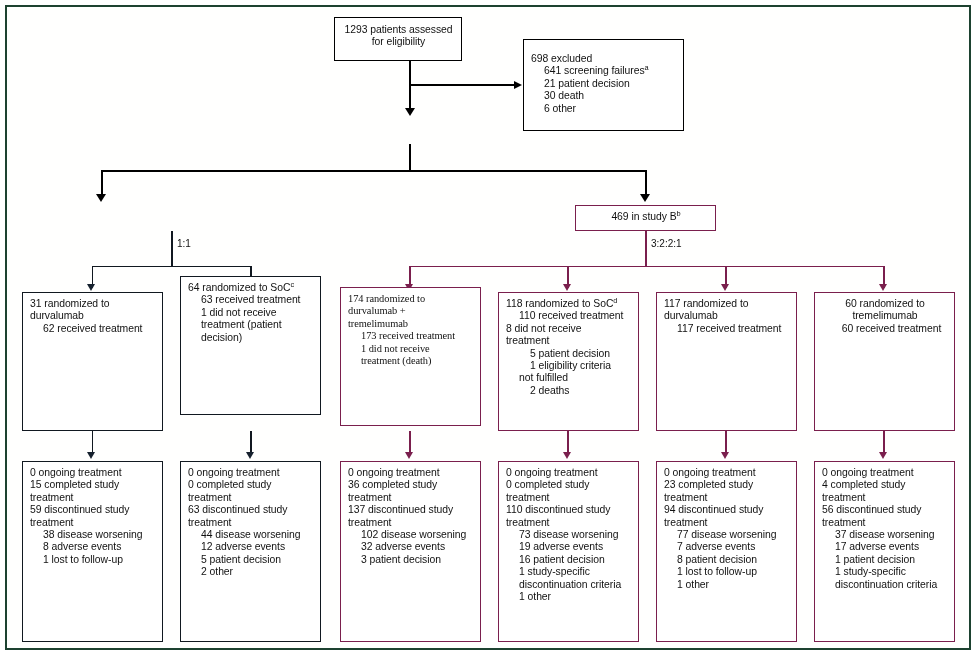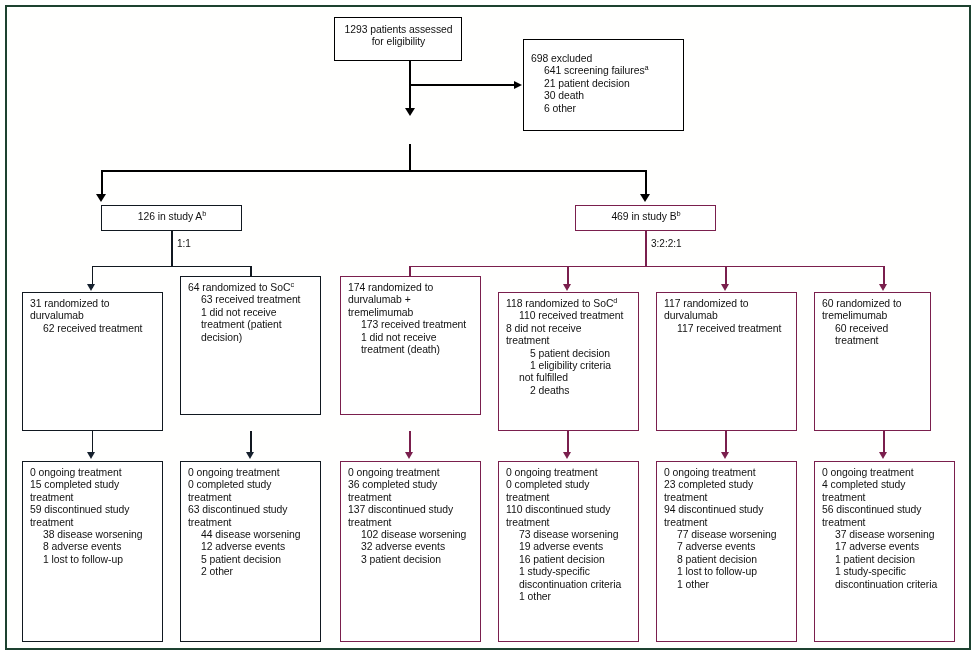--- a/index.html
+++ b/index.html
@@ -107,25 +107,20 @@
   <div class="ln-h blk" style="left:409px; top:84px; width:105px;"></div>
   <div class="arrowhead right" style="left:514px; top:80.5px;"></div>
 
   <div class="ln-v blk" style="left:409px; top:144px; height:27px;"></div>
   <div class="ln-h blk" style="left:101px; top:169.5px; width:545px;"></div>
   <div class="ln-v blk" style="left:101px; top:169.5px; height:27px;"></div>
   <div class="arrowhead blk" style="left:96.2px; top:194px;"></div>
   <div class="ln-v blk" style="left:645px; top:169.5px; height:27px;"></div>
   <div class="arrowhead blk" style="left:640.2px; top:194px;"></div>
 
-  <div class="box navy center" style="left:101px; top:205px; width:141px; height:26px; padding-top:5px;">
-    <div class="ln">
-      <span>126 in study A</span><sup>b</sup>
-    </div>
-  </div>
   <div class="box plum center" style="left:575px; top:205px; width:141px; height:26px; padding-top:5px;">
     <div class="ln">
       <span>469 in study B</span><sup>b</sup>
     </div>
   </div>
 
   <div class="ratio-label" style="left:177px; top:238px;">1:1</div>
   <div class="ratio-label" style="left:651px; top:238px;">3:2:2:1</div>
 
   <div class="ln-v" style="left:171px; top:231px; height:36px;"></div>
@@ -155,21 +150,21 @@
   <div class="box navy" style="left:180px; top:276px; width:141px; height:139px;">
     <div class="ln">
       <span>64 randomized to SoC</span><sup>c</sup>
     </div>
     <div class="ln hang1">63 received treatment</div>
     <div class="ln hang1">1 did not receive</div>
     <div class="ln hang1">treatment (patient</div>
     <div class="ln hang1">decision)</div>
   </div>
 
-  <div class="box plum" style="left:340px; top:276px; width:141px; height:139px;">
+  <div class="box plum" style="left:340px; top:287px; width:141px; height:139px;font-family:Liberation Serif, serif;">
     <div class="ln">174 randomized to</div>
     <div class="ln">durvalumab +</div>
     <div class="ln">tremelimumab</div>
     <div class="ln hang1">173 received treatment</div>
     <div class="ln hang1">1 did not receive</div>
     <div class="ln hang1">treatment (death)</div>
   </div>
 
   <div class="box plum" style="left:498px; top:292px; width:141px; height:139px;">
     <div class="ln">
@@ -183,21 +178,21 @@
     <div class="ln hang1">not fulfilled</div>
     <div class="ln ind2">2 deaths</div>
   </div>
 
   <div class="box plum" style="left:656px; top:292px; width:141px; height:139px;">
     <div class="ln">117 randomized to</div>
     <div class="ln">durvalumab</div>
     <div class="ln hang1">117 received treatment</div>
   </div>
 
-  <div class="box plum" style="left:814px; top:292px; width:117px; height:139px;">
+  <div class="box plum" style="left:814px; top:292px; width:141px; height:139px;text-align:center;">
     <div class="ln">60 randomized to</div>
     <div class="ln">tremelimumab</div>
     <div class="ln hang1">60 received treatment</div>
   </div>
 
   <div class="ln-v" style="left:91.5px; top:431px; height:24px;"></div>
   <div class="arrowhead" style="left:87.1px; top:452px;"></div>
   <div class="ln-v" style="left:250px; top:431px; height:24px;"></div>
   <div class="arrowhead" style="left:245.6px; top:452px;"></div>
   <div class="ln-v plum" style="left:409px; top:431px; height:24px;"></div>

